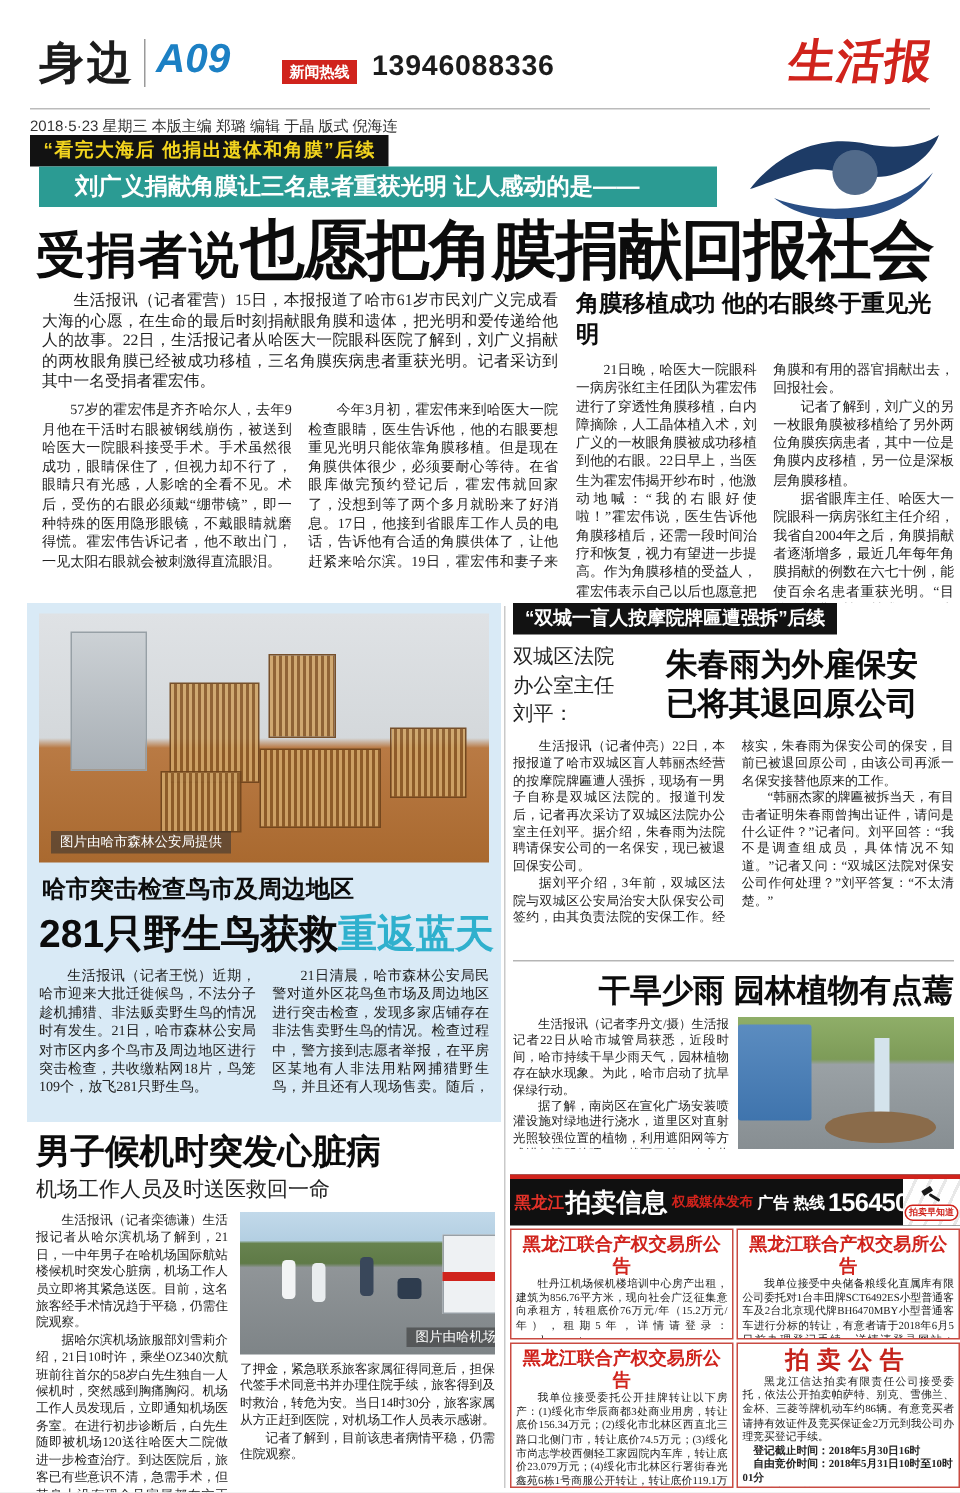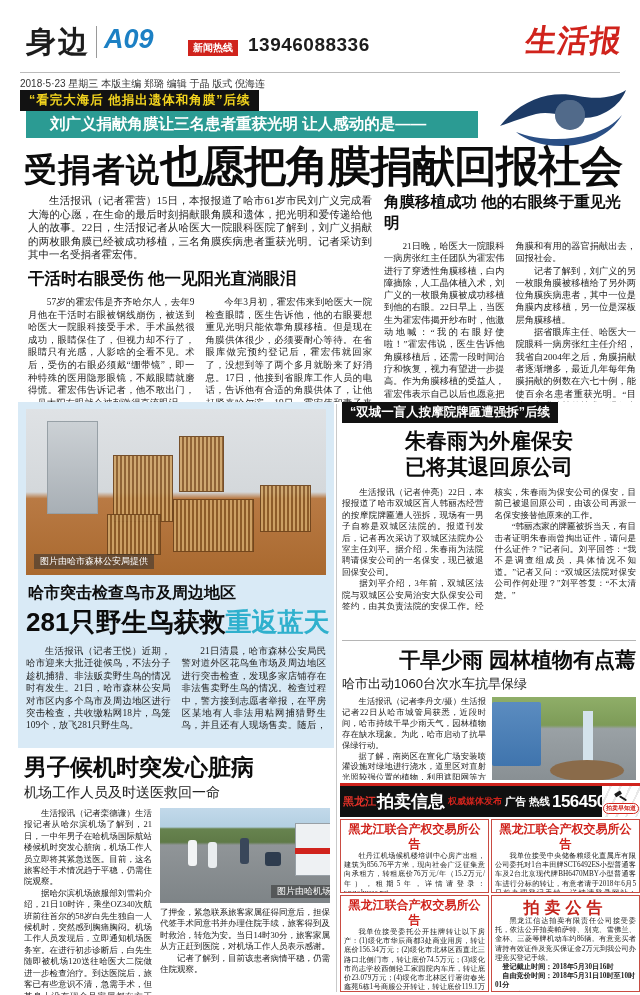--- a/index.html
+++ b/index.html
@@ -127,21 +127,20 @@
         <path d="M6 38 C 28 10, 58 2, 84 8 C 104 12, 122 9, 132 2 C 126 18, 108 30, 90 30 C 72 30, 57 22, 42 26 C 27 30, 13 36, 6 38 Z" fill="#1d3b66"></path>
         <circle cx="76" cy="27" r="15" fill="#7d90a8"></circle>
         <path d="M61 27 a15 15 0 0 1 30 0 a15 15 0 0 1 -30 0" fill="#1d3b66" opacity="0.45"></path>
         <path d="M22 44 C 42 52, 72 54, 97 46 C 110 42, 120 36, 128 27 C 116 48, 92 58, 67 58 C 47 58, 32 52, 22 44 Z" fill="#2a4f85"></path>
       </svg>
     </div>
     <h1 class="lead-h1"><span class="h1-pre">受捐者说</span><span class="h1-main">也愿把角膜捐献回报社会</span></h1>
 
     <div id="lead-left">
       <p class="intro">生活报讯（记者霍营）15日，本报报道了哈市61岁市民刘广义完成看大海的心愿，在生命的最后时刻捐献眼角膜和遗体，把光明和爱传递给他人的故事。22日，生活报记者从哈医大一院眼科医院了解到，刘广义捐献的两枚眼角膜已经被成功移植，三名角膜疾病患者重获光明。记者采访到其中一名受捐者霍宏伟。</p>
-      <h2 class="subhead1">干活时右眼受伤 他一见阳光直淌眼泪</h2>
       <div class="cols2">
         <p class="para">57岁的霍宏伟是齐齐哈尔人，去年9月他在干活时右眼被钢线崩伤，被送到哈医大一院眼科接受手术。手术虽然很成功，眼睛保住了，但视力却不行了，眼睛只有光感，人影啥的全看不见。术后，受伤的右眼必须戴“绷带镜”，即一种特殊的医用隐形眼镜，不戴眼睛就磨得慌。霍宏伟告诉记者，他不敢出门，一见太阳右眼就会被刺激得直流眼泪。</p>
         <p class="para">今年3月初，霍宏伟来到哈医大一院检查眼睛，医生告诉他，他的右眼要想重见光明只能依靠角膜移植。但是现在角膜供体很少，必须要耐心等待。在省眼库做完预约登记后，霍宏伟就回家了，没想到等了两个多月就盼来了好消息。17日，他接到省眼库工作人员的电话，告诉他有合适的角膜供体了，让他赶紧来哈尔滨。19日，霍宏伟和妻子来到哈医大一院，随后住进了眼科一病房，开始进行移植前的各项检查。</p>
       </div>
     </div>
 
     <div id="lead-right">
       <h2 class="subhead2">角膜移植成功 他的右眼终于重见光明</h2>
       <div class="cols2">
         <p class="para">21日晚，哈医大一院眼科一病房张红主任团队为霍宏伟进行了穿透性角膜移植，白内障摘除，人工晶体植入术，刘广义的一枚眼角膜被成功移植到他的右眼。22日早上，当医生为霍宏伟揭开纱布时，他激动地喊：“我的右眼好使啦！”霍宏伟说，医生告诉他角膜移植后，还需一段时间治疗和恢复，视力有望进一步提高。作为角膜移植的受益人，霍宏伟表示自己以后也愿意把角膜和有用的器官捐献出去，回报社会。</p>
@@ -168,36 +167,40 @@
     <h2 class="bird-head"><span>281只野生鸟获救</span><span class="cyan">重返蓝天</span></h2>
     <div class="cols2">
       <p class="para">生活报讯（记者王悦）近期，哈市迎来大批迁徙候鸟，不法分子趁机捕猎、非法贩卖野生鸟的情况时有发生。21日，哈市森林公安局对市区内多个鸟市及周边地区进行突击检查，共收缴粘网18片，鸟笼109个，放飞281只野生鸟。</p>
       <p class="para">21日清晨，哈市森林公安局民警对道外区花鸟鱼市场及周边地区进行突击检查，发现多家店铺存在非法售卖野生鸟的情况。检查过程中，警方接到志愿者举报，在平房区某地有人非法用粘网捕猎野生鸟，并且还有人现场售卖。随后，警方赶往举报地点，将该地布置的粘网和鸟笼拆除并销毁。经统计，当天共收缴18片粘网，109个鸟笼，放飞281只野生鸟，批评教育21人。</p>
     </div>
   </div>
 
   <div id="shuangcheng">
     <div class="banner-black2">“双城一盲人按摩院牌匾遭强拆”后续</div>
     <div class="sc-head">
+      <div class="sc-attr">
+        <div>双城区法院</div>
+        <div>办公室主任</div>
+        <div>刘平：</div>
+      </div>
       <h2 class="sc-title">
         <div>朱春雨为外雇保安</div>
         <div>已将其退回原公司</div>
       </h2>
     </div>
     <div class="cols2">
       <p class="para">生活报讯（记者仲亮）22日，本报报道了哈市双城区盲人韩丽杰经营的按摩院牌匾遭人强拆，现场有一男子自称是双城区法院的。报道刊发后，记者再次采访了双城区法院办公室主任刘平。据介绍，朱春雨为法院聘请保安公司的一名保安，现已被退回保安公司。</p>
       <p class="para">据刘平介绍，3年前，双城区法院与双城区公安局治安大队保安公司签约，由其负责法院的安保工作。经核实，朱春雨为保安公司的保安，目前已被退回原公司，由该公司再派一名保安接替他原来的工作。</p>
       <p class="para">“韩丽杰家的牌匾被拆当天，有目击者证明朱春雨曾掏出证件，请问是什么证件？”记者问。刘平回答：“我不是调查组成员，具体情况不知道。”记者又问：“双城区法院对保安公司作何处理？”刘平答复：“不太清楚。”</p>
 
     </div>
   </div>
 
   <div id="drought">
     <h2 class="drought-h2">干旱少雨 园林植物有点蔫</h2>
-    <div class="drought-sub">哈市出动1060台次水车抗旱保绿</div>
     <div class="drought-body">
       <div class="drought-text">
         <p class="para">生活报讯（记者李丹文/摄）生活报记者22日从哈市城管局获悉，近段时间，哈市持续干旱少雨天气，园林植物存在缺水现象。为此，哈市启动了抗旱保绿行动。</p>
         <p class="para">据了解，南岗区在宣化广场安装喷灌设施对绿地进行浇水，道里区对直射光照较强位置的植物，利用遮阳网等方式进行遮阴处理……截至目前，哈市共出动水车1060台次，启动22眼水泵，浇灌水4080吨。</p>
       </div>
       <div class="photo photo-drought">
         <div class="truck"></div>
         <div class="trunk"></div>
         <div class="dirt"></div>
       </div>

